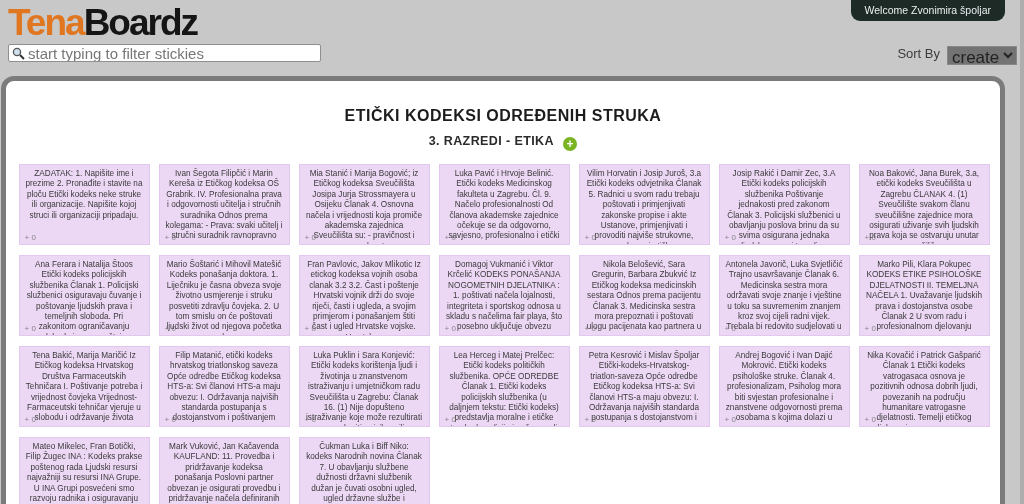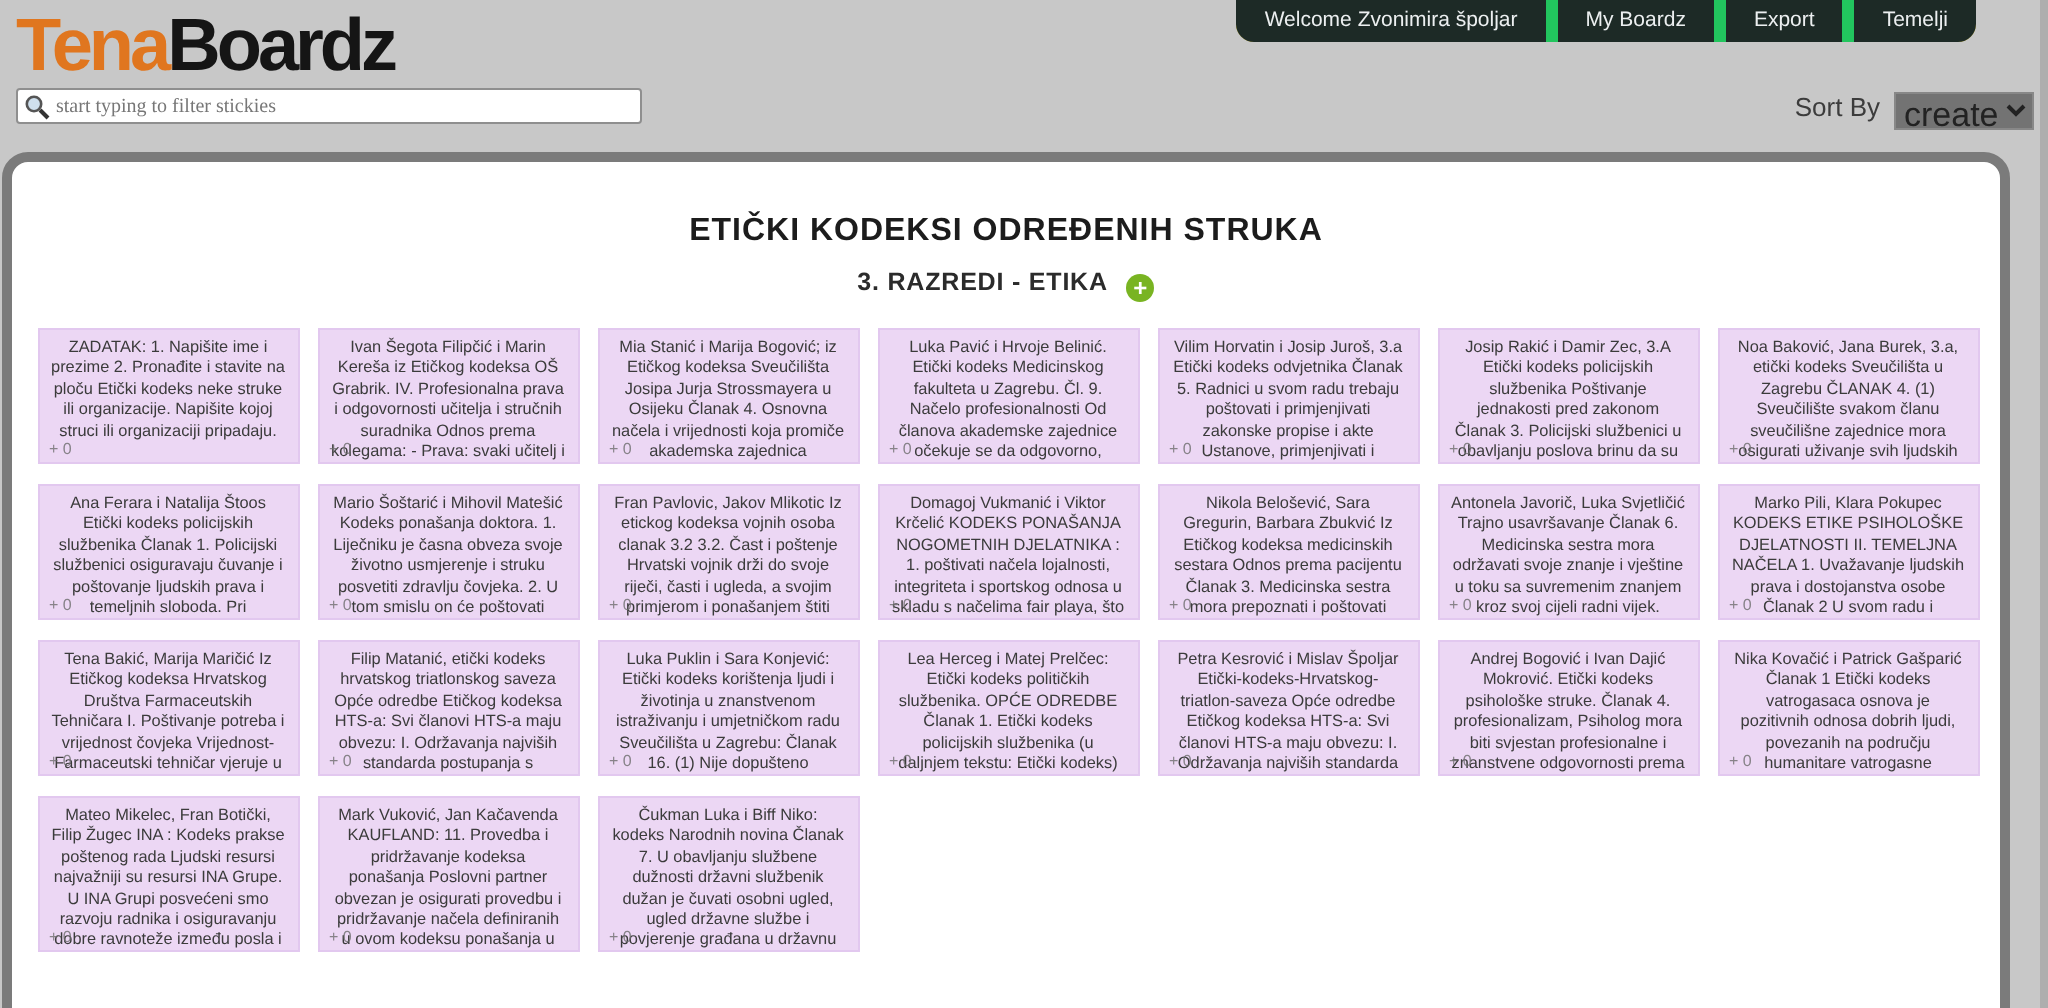--- a/index.html
+++ b/index.html
@@ -21,30 +21,31 @@
 
   
   .search-wrap {
     position:absolute; left:8px; top:44px; width:313px; height:18px;
     background:#ffffff; border:1px solid #8f8f8f; border-radius:2px;
     display:flex; align-items:center;
   }
   .search-wrap svg { margin:0 3px 0 3px; flex:none; }
   .search-wrap input {
     border:none; outline:none; width:100%; height:100%;
-    font-size:10px; color:#333; background:transparent;
-    font-family:Liberation Serif, serif;
+    font-size:15px; color:#333; background:transparent;
+    font-family:Liberation Sans, sans-serif;
   }
   .search-wrap input::placeholder { color:#777; }
 
   
   .nav {
-    position:absolute; top:0; right:36px; height:21px;
+    position:absolute; top:0; right:19px; height:21px;
     display:flex; border-radius:0 0 9px 9px; overflow:hidden;
     background:#fde047;
+    flex-direction:column;
   }
   .nav-btn {
     background:#1d2a26; color:#eceff0;
     font-size:10.5px; line-height:21px; text-align:center;
     padding:0 14px; white-space:nowrap; cursor:pointer;
   }
   .nav-btn + .nav-btn { border-left:6px solid #22c55e; }
 
   
   .sort-row {
@@ -79,21 +80,21 @@
     vertical-align:-3px; cursor:pointer;
   }
 
   
   .grid {
     margin:13px 0 0 8px; width:985px;
     display:flex; flex-wrap:wrap;
   }
   .sticky {
     position:relative;
-    width:131px; height:68px;
+    width:131px; height:81px;
     margin:0 4.5px 10px 4.5px;
     background:#ecd7f4; border:1px solid #e2c8ef;
     overflow:hidden; cursor:pointer;
   }
   .sticky:nth-child(n+22) { height:78px; }
   .sticky-text {
     padding:4px 6px 0 6px;
     font-size:8.2px; line-height:10.4px; text-align:center; color:#3b3b3b;
   }
   .vote {

